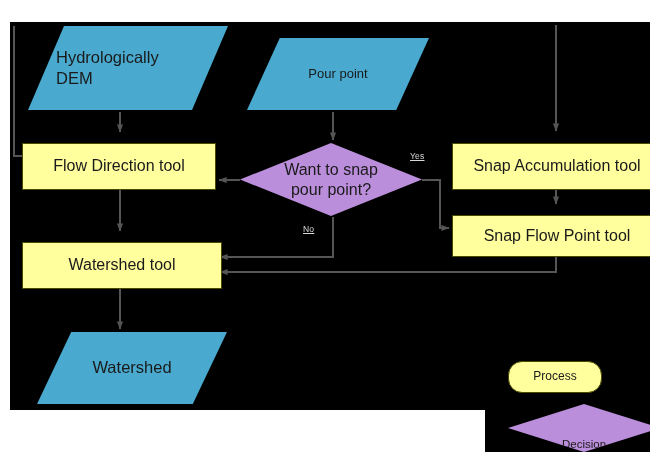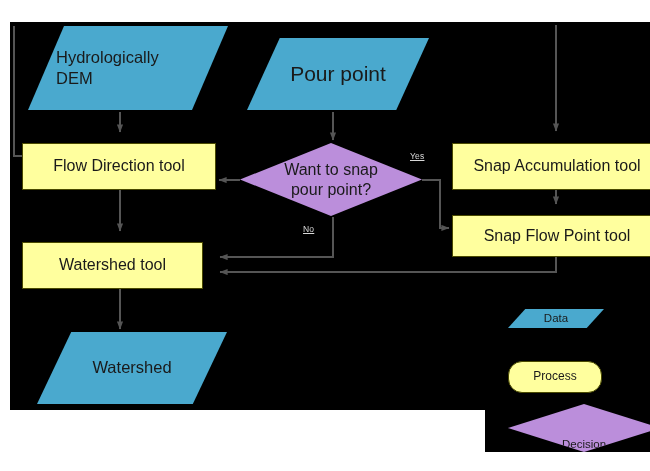--- a/index.html
+++ b/index.html
@@ -25,25 +25,25 @@
   .data-shape{background:#4aa9ce;
         clip-path:polygon(18% 0%,100% 0%,82% 100%,0% 100%);}
   .dec{background:#bb8edb;
         clip-path:polygon(50% 0%,100% 50%,50% 100%,0% 50%);}
 
   .node span{display:block;line-height:1.28;padding:0 6px;}
 
   
   #n-dem      {left:28px; top:26px;  width:200px;height:84px; font-size:16.5px;}
   #n-dem span {text-align:left;padding-left:14px;width:100%;}
-  #n-pour     {left:247px;top:38px;  width:182px;height:72px; font-size:21px;}
+  #n-pour     {left:247px;top:38px;  width:182px;height:72px; font-size:13px;}
   #n-flowdir  {left:22px; top:135px; width:194px;height:47px; font-size:16px;}
   #n-flowacc  {left:452px;top:135px; width:210px;height:47px; font-size:16px;}
   #n-snap     {left:452px;top:207px; width:210px;height:42px; font-size:16px;}
-  #n-wshtool  {left:22px; top:234px; width:181px;height:47px; font-size:16px;}
+  #n-wshtool  {left:22px; top:234px; width:200px;height:47px; font-size:16px;}
   #n-wshed    {left:37px; top:332px; width:190px;height:72px; font-size:16.5px;}
   #n-decision {left:240px;top:143px; width:182px;height:73px; font-size:16px;}
   #n-decision span{line-height:1.22;}
 
   
   .edge-label{position:absolute;color:#d8d8d8;font-size:8.5px;letter-spacing:.2px;text-decoration:underline;}
   #lbl-yes{left:410px;top:151px;}
   #lbl-no {left:303px;top:224px;}
 
   
@@ -125,23 +125,20 @@
   <div class="node dec" id="n-decision">
     <span>
         <span>Want to snap</span>
         <span>pour point?</span>
       </span>
   </div>
 
   <div class="edge-label" id="lbl-yes">Yes</div>
   <div class="edge-label" id="lbl-no">No</div>
 
-  <div class="node data-shape" id="lg-data">
-    <span>Data</span>
-  </div>
   <div class="node proc" id="lg-proc">
     <span>Process</span>
   </div>
   <div class="node dec" id="lg-dec">
     <span>Decision</span>
   </div>
 
 </div>
 
 </body></html>

